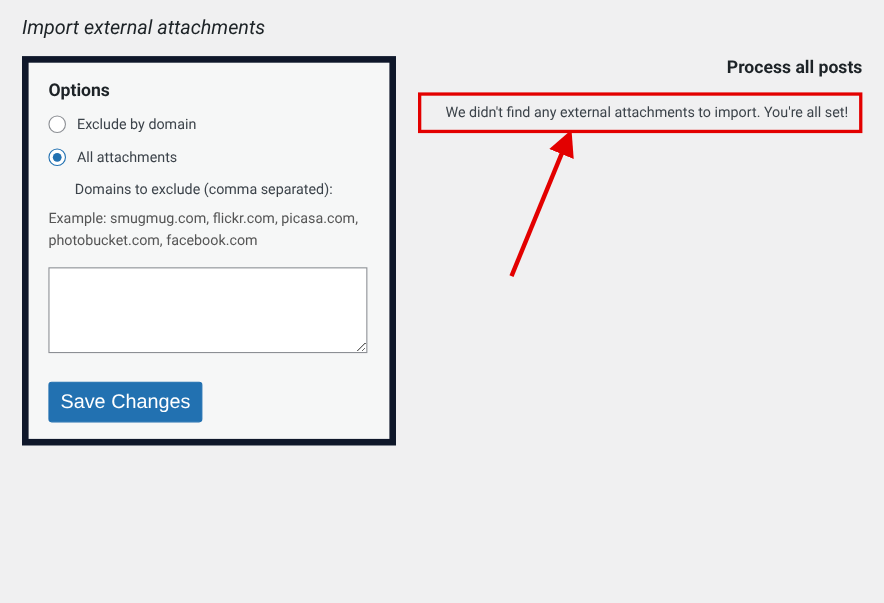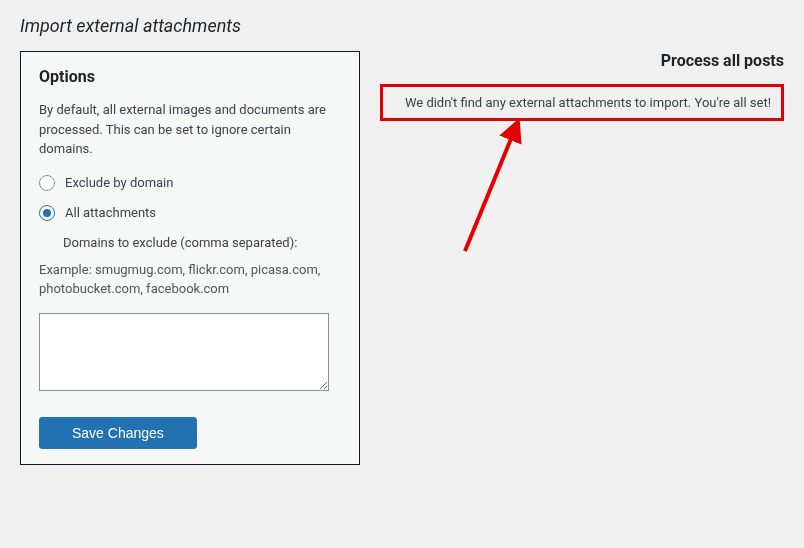--- a/index.html
+++ b/index.html
@@ -26,21 +26,21 @@
       width: 340px;
       flex-shrink: 0;
     }
     .right-col {
       flex: 1;
       position: relative;
       text-align: right;
     }
     .panel {
       background: #f6f7f7;
-      border: 1px solid #0f172a;
+      border: 6px solid #0f172a;
       padding: 15px 18px;
     }
     .panel h2 {
       font-size: 16px;
       font-weight: 700;
       color: #1d2327;
       margin-bottom: 14px;
     }
     .panel h3 {
       font-size: 15px;
@@ -104,22 +104,22 @@
       font-family: inherit;
       font-size: 13px;
       padding: 6px;
       resize: both;
       margin-bottom: 22px;
     }
     .save-btn {
       background: #2271b1;
       border: 1px solid #2271b1;
       color: #fff;
-      font-size: 14px;
-      padding: 7px 32px;
+      font-size: 18px;
+      padding: 7px 10px;
       border-radius: 3px;
       cursor: pointer;
       text-align: center;
     }
     .proc-title {
       font-size: 16px;
       font-weight: 700;
       color: #1d2327;
       margin-bottom: 14px;
       margin-top: 0;
@@ -140,21 +140,20 @@
 </head>
 <body>
 
 <h1 class="page-title">Import external attachments</h1>
 
 <div class="two-col">
 
   <div class="left-col">
     <div class="panel">
       <h2>Options</h2>
-      <p class="desc">By default, all external images and documents are processed. This can be set to ignore certain domains.</p>
 
       <label class="radio-row">
         <span class="radio"></span>
         <span>Exclude by domain</span>
       </label>
 
       <label class="radio-row">
         <span class="radio checked">
             <span class="dot"></span>
           </span>

